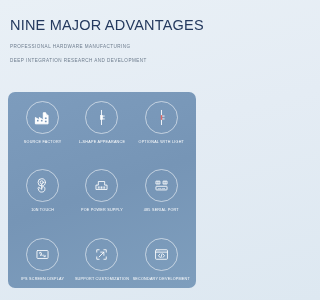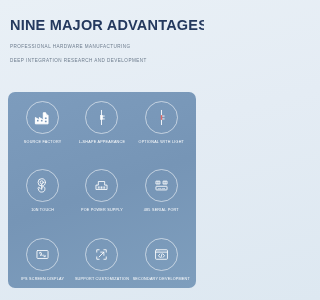--- a/index.html
+++ b/index.html
@@ -20,21 +20,21 @@
     height: 300px;
     box-sizing: border-box;
   }
 
   
   .header {
     padding: 18px 10px 0 10px;
   }
   .page-title {
     font-size: 14.5px;
-    font-weight: bold;
+    font-weight: normal;
     letter-spacing: 0.2px;
     color: #24395e;
     line-height: 1.1;
     white-space: nowrap;
   }
   .subtitles {
     margin-top: 11px;
   }
   .subtitle-line {
     font-size: 4.6px;

